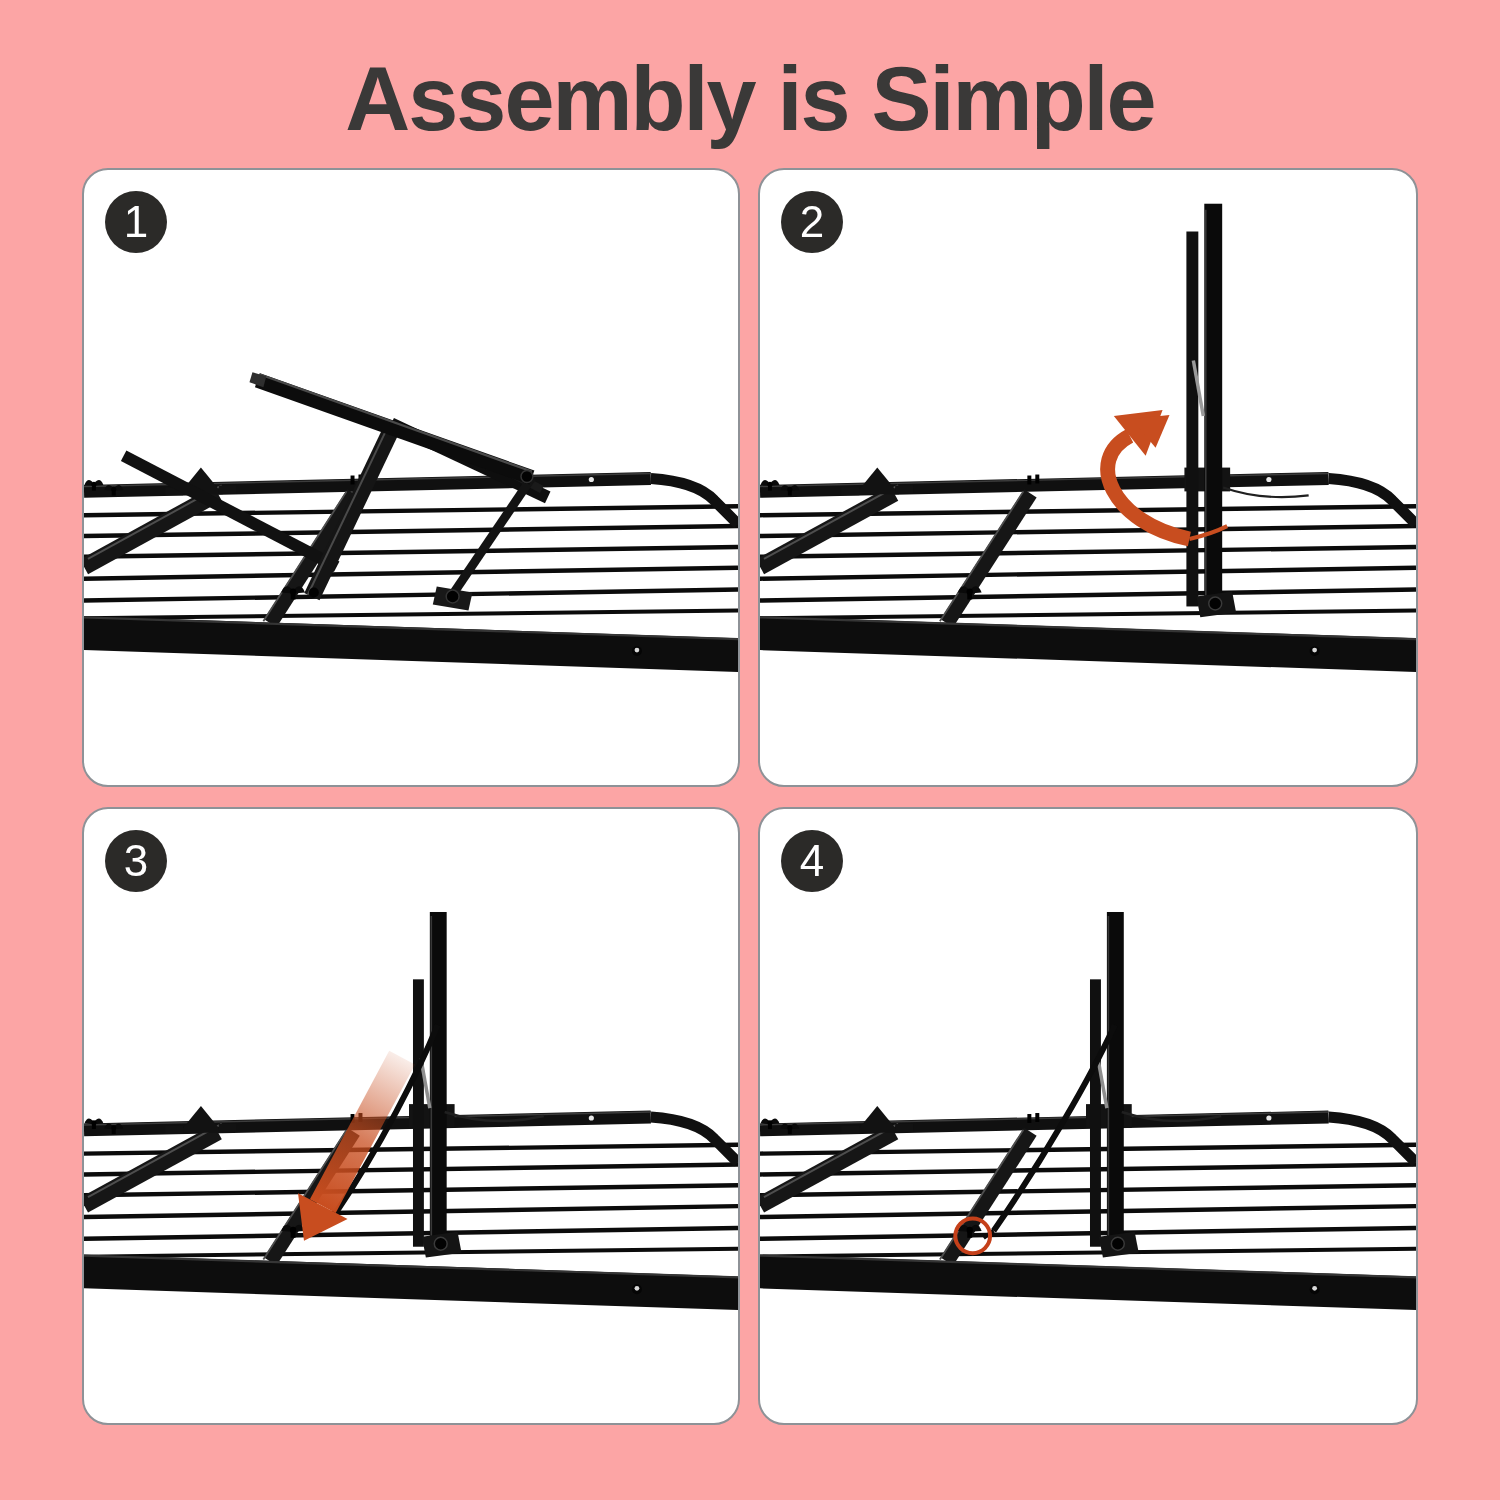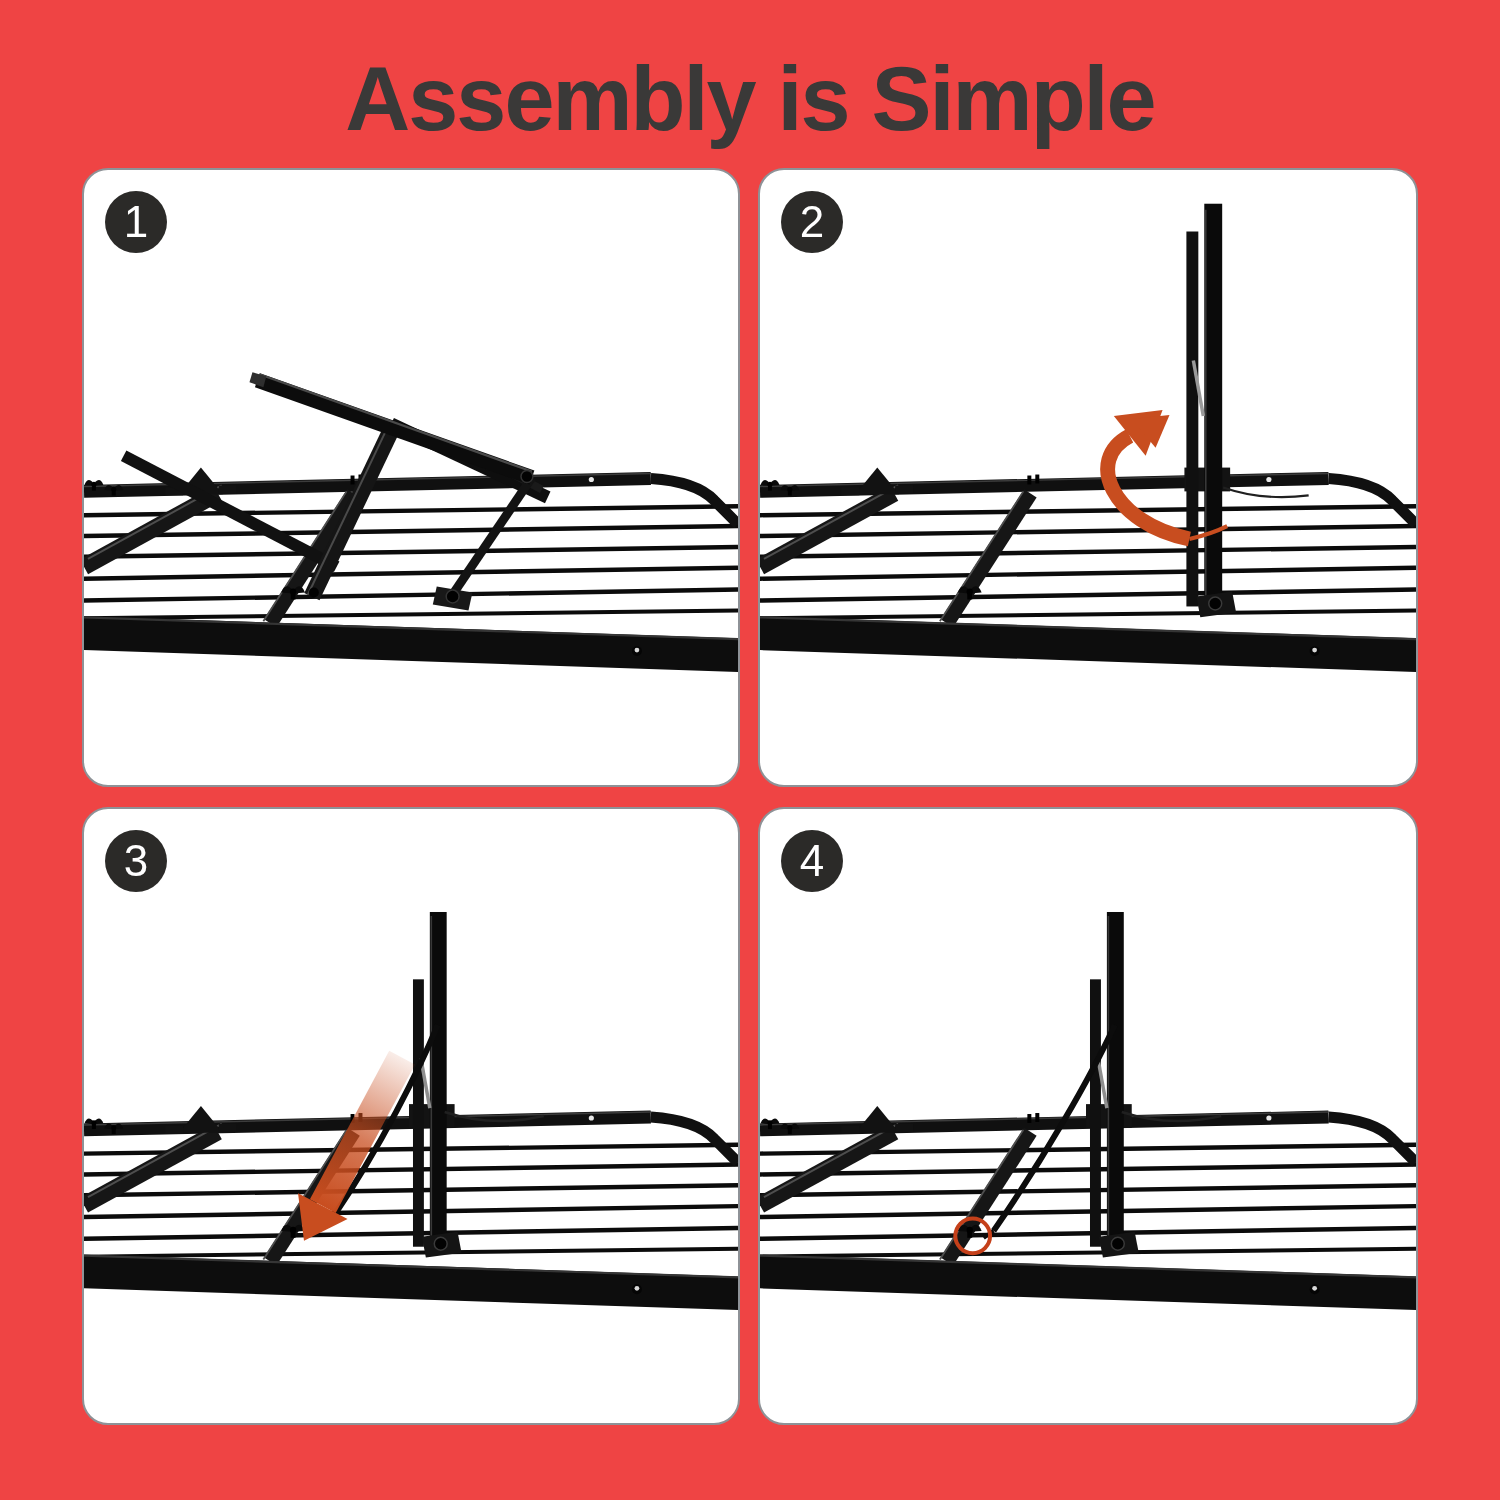--- a/index.html
+++ b/index.html
@@ -1,16 +1,16 @@
 <!DOCTYPE html>
 <html><head>
 <meta charset="utf-8">
 <style>
   html,body{margin:0;padding:0;background:#ffffff;}
-  #stage{position:relative;width:1500px;height:1500px;background:#ef4444;overflow:hidden;
+  #stage{position:relative;width:1500px;height:1500px;background:#fca5a5;overflow:hidden;
          font-family:"Liberation Sans",sans-serif;}
   .title{position:absolute;left:0;top:52px;width:1500px;text-align:center;
          font-size:90px;font-weight:700;letter-spacing:-2px;color:#3a3938;line-height:1.05;}
   .panel{position:absolute;width:658px;height:619px;border:2px solid #8e9297;
          border-radius:26px;background:#fff;overflow:hidden;box-sizing:border-box;}
   #panel-1{left:82px;top:168px;}
   #panel-2{left:758px;top:168px;width:660px;}
   #panel-3{left:82px;top:807px;height:618px;}
   #panel-4{left:758px;top:807px;width:660px;height:618px;}
   .badge{position:absolute;left:21px;top:21px;width:62px;height:62px;border-radius:50%;

